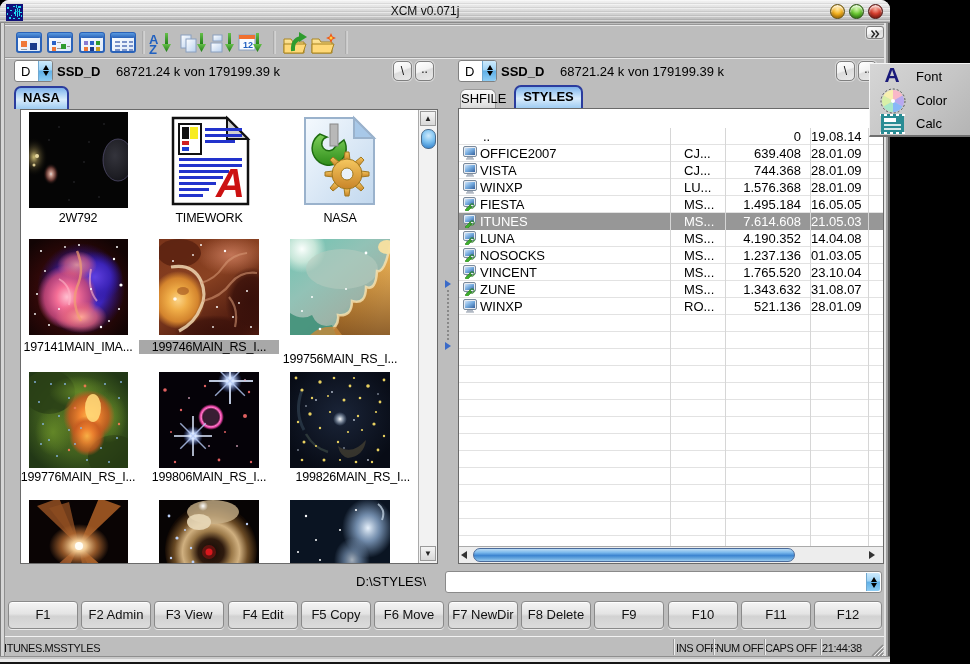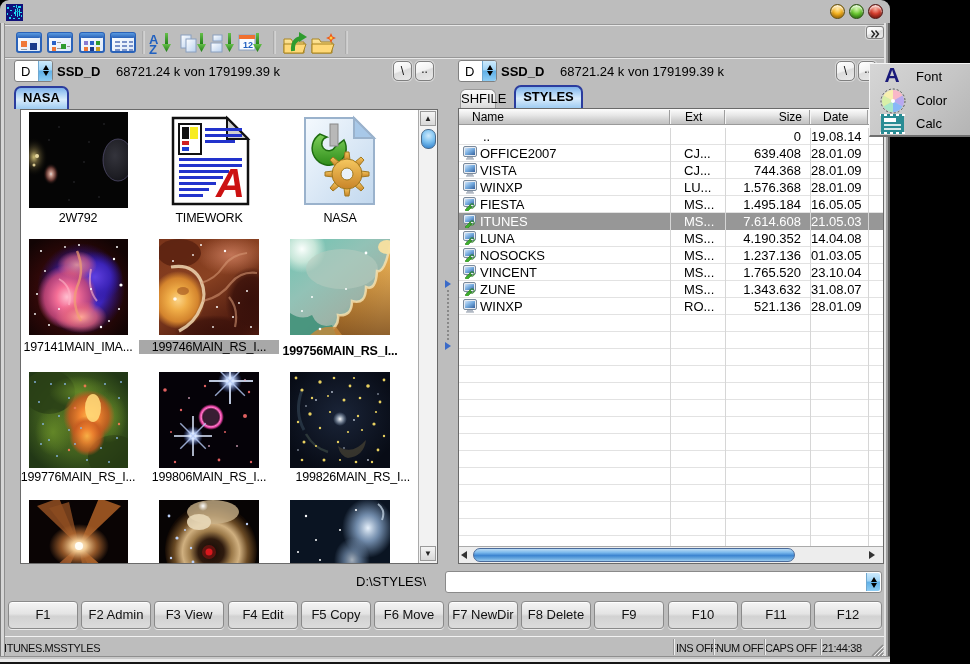--- a/index.html
+++ b/index.html
@@ -77,20 +77,23 @@
 #menu { position:absolute; left:869px; top:63px; width:101px; height:74px;
   background:linear-gradient(135deg,#d6d6d6 0%,#c6c6c6 55%,#b4b4b4 100%);
   border-top:1px solid #f5f5f5; border-left:1px solid #f5f5f5; border-bottom:2px solid #6f6f6f;
   font-size:13px; color:#000; }
 .mi { position:absolute; left:46px; }
 </style>
 </head>
 <body>
 <div id="win">
 
+  <div id="title">
+    <div class="txt">XCM v0.071j</div>
+  </div>
 
   <svg class="a" style="left:6px;top:4px" width="17" height="17" viewBox="0 0 17 17">
     <rect width="17" height="17" fill="#10107a"></rect>
     <g fill="#20d8f0">
       <rect x="1" y="3" width="2" height="2"></rect>
         <rect x="4" y="6" width="2" height="1"></rect>
         <rect x="1" y="9" width="1" height="2"></rect>
       <rect x="7" y="2" width="2" height="1"></rect>
         <rect x="10" y="1" width="1" height="3"></rect>
         <rect x="12" y="2" width="3" height="2"></rect>
@@ -752,50 +755,40 @@
             <circle cx="8" cy="52" r="1"></circle>
             <circle cx="66" cy="10" r="1.1"></circle>
           </g>
       </svg>
 
       <div class="thumbcap" style="left:-13px;top:101px;width:140px;">2W792</div>
       <div class="thumbcap" style="left:118px;top:101px;width:140px;">TIMEWORK</div>
       <div class="thumbcap" style="left:249px;top:101px;width:140px;">NASA</div>
       <div class="thumbcap" style="left:-13px;top:230px;width:140px;">197141MAIN_IMA...</div>
       <div class="thumbcap" style="left:118px;top:230px;width:140px;background:#a8a8a8;">199746MAIN_RS_I...</div>
-      <div class="thumbcap" style="left:249px;top:234px;width:140px;font-weight:bold;">199756MAIN_RS_I...</div>
+      <div class="thumbcap" style="left:249px;top:242px;width:140px;">199756MAIN_RS_I...</div>
       <div class="thumbcap" style="left:-13px;top:360px;width:140px;">199776MAIN_RS_I...</div>
       <div class="thumbcap" style="left:118px;top:360px;width:140px;">199806MAIN_RS_I...</div>
       <div class="thumbcap" style="left:249px;top:360px;width:140px;text-align:right;">199826MAIN_RS_I...</div>
     </div>
 
     <div class="a" style="left:397px;top:0;width:19px;height:453px;background:#f2f2f2;border-left:1px solid #aaa;">
       <div class="sb-btn" style="left:1px;top:1px;width:16px;height:15px;font-size:8px;line-height:14px;color:#222;">▲</div>
       <div class="sb-btn" style="left:1px;top:436px;width:16px;height:15px;font-size:8px;line-height:14px;color:#222;">▼</div>
       <div class="a" style="left:2px;top:19px;width:15px;height:20px;border-radius:7px;background:radial-gradient(circle at 50% 32%,#cfeafc 0%,#7ec2f0 45%,#2a7ac8 100%);border:1px solid #4a6a8a;"></div>
     </div>
   </div>
 
   <div class="a" style="left:444px;top:280px;width:9px;height:70px;">
     <div class="a" style="left:3px;top:10px;width:2px;height:50px;background:repeating-linear-gradient(180deg,#888 0 2px,transparent 2px 4px);"></div>
     <div class="a" style="left:1px;top:0;width:0;height:0;border-top:4px solid transparent;border-bottom:4px solid transparent;border-left:6px solid #3a6ac8;"></div>
     <div class="a" style="left:1px;top:62px;width:0;height:0;border-top:4px solid transparent;border-bottom:4px solid transparent;border-left:6px solid #3a6ac8;"></div>
   </div>
 
   <div id="rpane">
-    <div id="hdr">
-      <span class="a" style="left:13px;top:1px;">Name</span>
-      <span class="a" style="left:226px;top:1px;">Ext</span>
-      <span class="a" style="left:300px;top:1px;width:43px;text-align:right;">Size</span>
-      <span class="a" style="left:364px;top:1px;">Date</span>
-      <div class="hsep" style="left:210px"></div>
-      <div class="hsep" style="left:265px"></div>
-      <div class="hsep" style="left:350px"></div>
-      <div class="hsep" style="left:408px"></div>
-    </div>
     <svg width="0" height="0" style="position:absolute">
       <defs>
         <linearGradient id="scr" x1="0" y1="0" x2="1" y2="1">
             <stop offset="0" stop-color="#cfe4fa"></stop>
             <stop offset=".5" stop-color="#74aade"></stop>
             <stop offset="1" stop-color="#35609c"></stop>
           </linearGradient>
         <g id="fic1">
           <rect x="0.5" y="0.5" width="13" height="10" rx="1.5" fill="#e8ecf2" stroke="#7a8a9c"></rect>
           <rect x="2" y="2" width="10" height="7" fill="url(#scr)"></rect>

